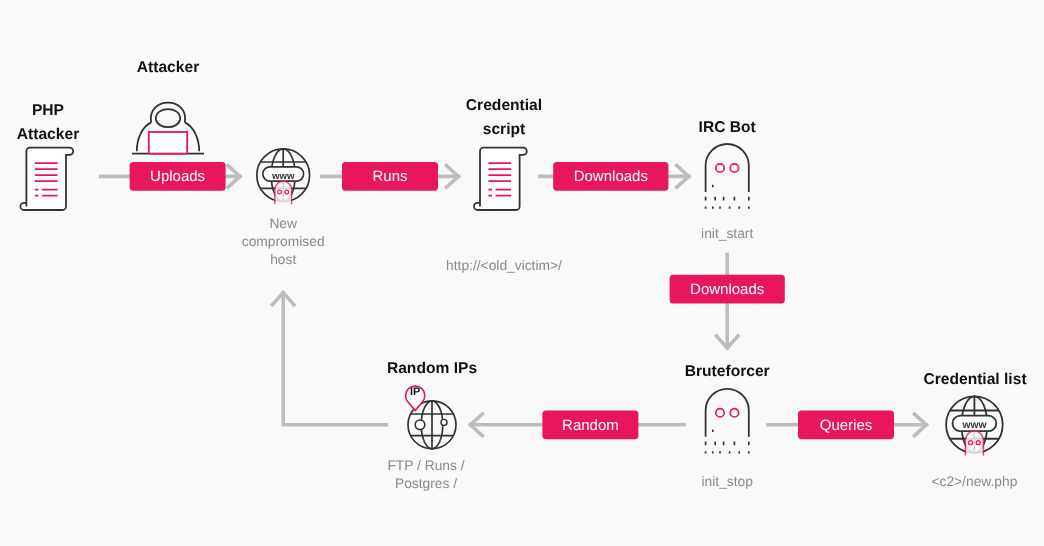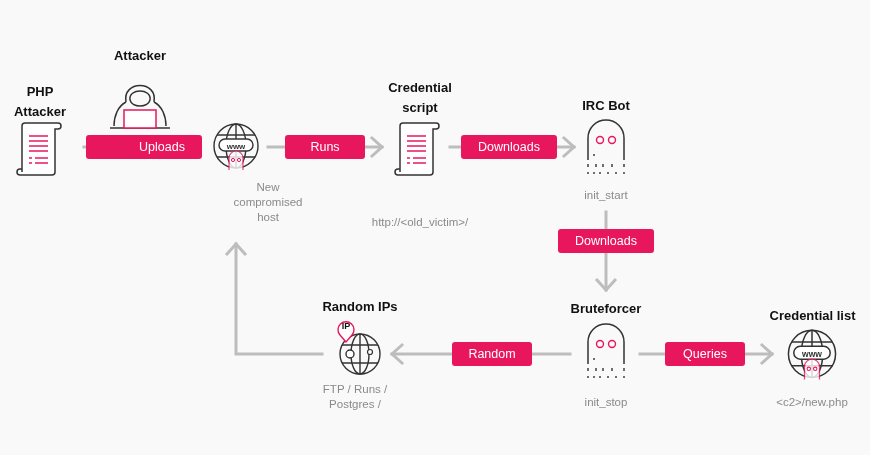--- a/index.html
+++ b/index.html
@@ -62,36 +62,36 @@
 <div class="title" style="left:95px;top:34px;width:90px;margin-top:12px;">Attacker</div>
 <svg class="icon" style="left:108px;top:70px;" width="64" height="62" viewBox="0 0 64 62">
   <g fill="none" stroke="#333" stroke-width="1.5">
     <path d="M18 32 C14 10 50 10 46 32"></path>
     <path d="M22 30 C20 18 44 18 42 30 C40 38 24 38 22 30Z"></path>
     <path d="M18 32 C10 36 6 46 6 56 M46 32 C54 36 58 46 58 56"></path>
     <line x1="2" y1="58" x2="62" y2="58"></line>
   </g>
   <rect x="16" y="40" width="32" height="18" fill="#fff" stroke="#e8175d" stroke-width="1.5"></rect>
 </svg>
-<div class="pill" style="left:86px;top:135px;width:80px;padding-left:36px;">Uploads</div>
+<div class="pill" style="left:108px;top:135px;width:80px;">Uploads</div>
 
 <svg class="icon" style="left:208px;top:120px;" width="56" height="56" viewBox="0 0 56 56">
   <g fill="none" stroke="#333" stroke-width="1.4">
     <circle cx="28" cy="26" r="22"></circle>
     <ellipse cx="28" cy="26" rx="10" ry="22"></ellipse>
     <line x1="28" y1="4" x2="28" y2="48"></line>
     <path d="M9 15 H47 M9 37 H47"></path>
   </g>
   <rect x="11" y="19" width="34" height="12" rx="6" fill="#fff" stroke="#333" stroke-width="1.4"></rect>
   <text x="28" y="29" font-size="8" font-weight="bold" text-anchor="middle" fill="#333" font-family="Liberation Sans, sans-serif">www</text>
   <path d="M21 50 V38 a7 7 0 0 1 14 0 V50" fill="#fff" stroke="#e8175d" stroke-width="1.2" opacity="0.8"></path>
   <circle cx="25" cy="40" r="1.6" fill="none" stroke="#e8175d"></circle>
     <circle cx="31" cy="40" r="1.6" fill="none" stroke="#e8175d"></circle>
 </svg>
-<div class="sub" style="left:196px;top:180px;width:80px;margin-left:32px;">
+<div class="sub" style="left:196px;top:180px;width:80px;">
   <div>New</div>
   <div>compromised</div>
   <div>host</div>
 </div>
 <div class="pill" style="left:285px;top:135px;width:80px;text-align:center;">Runs</div>
 
 <div class="title" style="left:365px;top:78px;width:110px;">
   <div>Credential</div>
   <div>script</div>
 </div>

